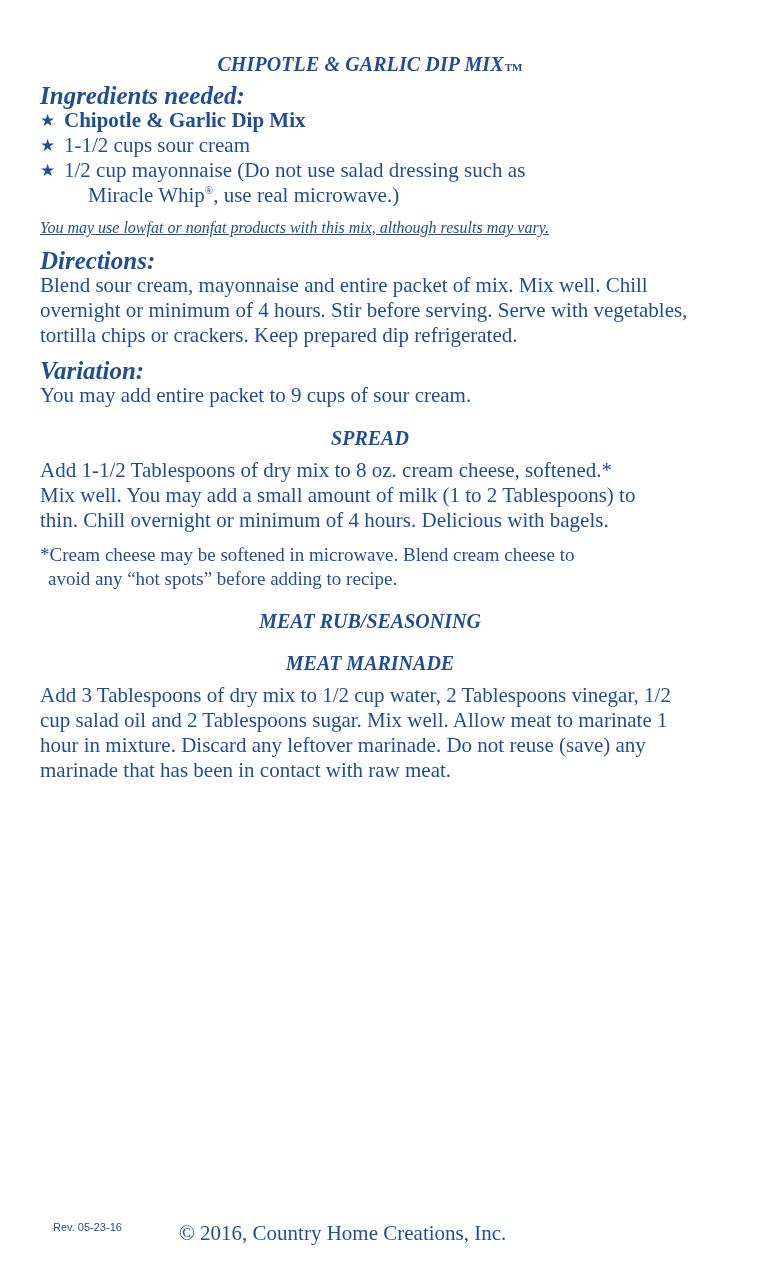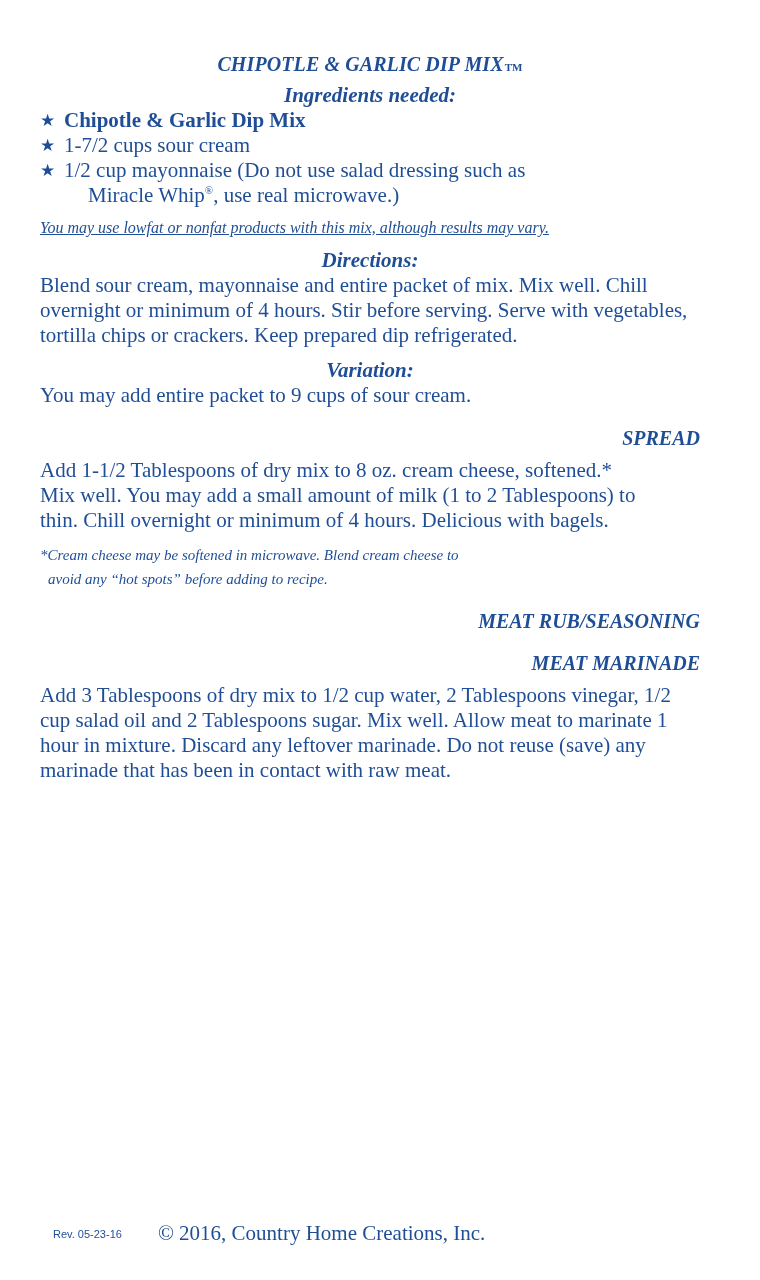--- a/index.html
+++ b/index.html
@@ -33,24 +33,23 @@
     .tm {
       font-size: 11px;
       font-style: normal;
       font-weight: bold;
       vertical-align: baseline;
       margin-left: 1px;
     }
     .label {
       font-style: italic;
       font-weight: bold;
-      font-size: 21px;
+      font-size: 25px;
       line-height: 25px;
       margin: 0;
-      text-align: center;
     }
     .ing-list {
       list-style: none;
       margin: 0;
       padding: 0;
     }
     .ing-item {
       font-size: 21px;
       line-height: 25px;
       display: flex;
@@ -75,42 +74,42 @@
       line-height: 24px;
       margin: 8px 0 8px 0;
       text-decoration: underline;
     }
     .para {
       font-size: 21px;
       line-height: 25px;
       margin: 0;
     }
     .section-heading {
-      text-align: right;
+      text-align: center;
       font-style: italic;
       font-weight: bold;
       font-size: 20px;
       line-height: 24px;
       margin: 18px 0 8px 0;
     }
     .gap-sm { height: 10px; }
     .footnote {
-      font-style: italic;
-      font-size: 15px;
+      font-size: 19px;
       line-height: 24px;
       margin: 10px 0 8px 0;
     }
     .footnote-cont { display: block; padding-left: 8px; }
     .reg { font-size: 11px; vertical-align: super; line-height: 0; }
     .footer {
       position: absolute;
       top: 1221px;
       left: 53px;
       display: flex;
-      align-items: center;
+      align-items: flex-start;
+      gap: 21px;
     }
     .rev {
       font-family: "Liberation Sans", "DejaVu Sans", sans-serif;
       font-size: 11px;
       margin-right: 36px;
     }
     .copyright {
       font-size: 21px;
     }
   </style>
@@ -122,21 +121,21 @@
   <h1 class="title"><span>CHIPOTLE &amp; GARLIC DIP MIX</span><span class="tm">TM</span></h1>
 
   <p class="label">Ingredients needed:</p>
   <ul class="ing-list">
     <li class="ing-item bold">
       <span class="star">★</span>
       <span class="ing-text">Chipotle &amp; Garlic Dip Mix</span>
     </li>
     <li class="ing-item">
       <span class="star">★</span>
-      <span class="ing-text">1-7/2 cups sour cream</span>
+      <span class="ing-text">1-1/2 cups sour cream</span>
     </li>
     <li class="ing-item">
       <span class="star">★</span>
       <span class="ing-text">1/2 cup mayonnaise (Do not use salad dressing such as</span>
     </li>
   </ul>
   <div class="para ing-cont"><span>Miracle Whip</span><span class="reg">®</span><span>, use real microwave.)</span></div>
 
   <p class="note">You may use lowfat or nonfat products with this mix, although results may vary.</p>
 

